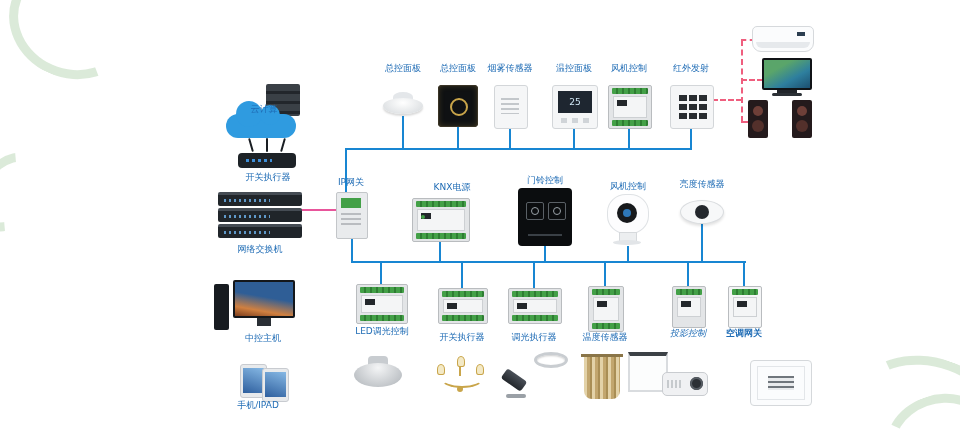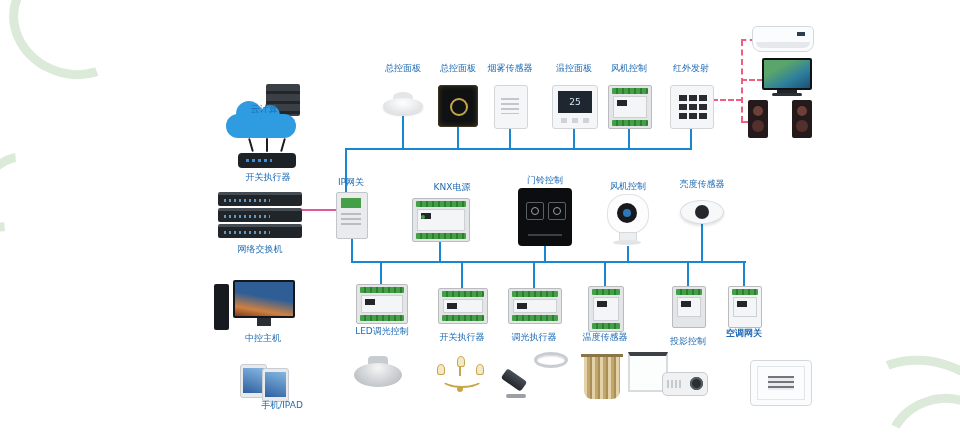--- a/index.html
+++ b/index.html
@@ -178,21 +178,21 @@
   <div class="dev" style="left:214px;top:280px;width:82px;height:52px;">
     <div class="tower"></div>
     <div class="mon"></div>
   </div>
   <div class="lbl" style="left:231px;top:333px;width:64px;">中控主机</div>
 
   <div class="dev" style="left:240px;top:364px;width:50px;height:36px;">
     <div class="tab" style="left:0;top:0;"></div>
     <div class="tab" style="left:22px;top:4px;"></div>
   </div>
-  <div class="lbl" style="left:248px;top:400px;width:68px;">手机/IPAD</div>
+  <div class="lbl" style="left:224px;top:400px;width:68px;">手机/IPAD</div>
 
   <div class="lbl" style="left:371px;top:63px;width:64px;">总控面板</div>
   <div class="dev" style="left:383px;top:92px;width:40px;height:28px;">
     <div class="dome-top"></div>
     <div class="dome"></div>
   </div>
 
   <div class="lbl" style="left:426px;top:63px;width:64px;">总控面板</div>
   <div class="dev panel-black" style="left:438px;top:85px;width:40px;height:42px;">
     <div class="gold-ring"></div>
@@ -296,21 +296,21 @@
     <div class="term"></div>
     <div class="face"></div>
     <div class="term bot"></div>
   </div>
   <div class="lbl" style="left:581px;top:332px;width:48px;">温度传感器</div>
 
   <div class="dev din" style="left:672px;top:286px;width:32px;height:40px;">
     <div class="term"></div>
     <div class="face"></div>
   </div>
-  <div class="lbl" style="left:664px;top:336px;width:48px;">投影控制</div>
+  <div class="lbl" style="left:664px;top:328px;width:48px;font-style:italic;">投影控制</div>
 
   <div class="dev din white-mod" style="left:728px;top:286px;width:32px;height:40px;">
     <div class="term"></div>
     <div class="face"></div>
   </div>
   <div class="lbl" style="left:720px;top:328px;width:48px;font-weight:bold;">空调网关</div>
 
   <div class="dev" style="left:354px;top:356px;width:48px;height:34px;">
     <div class="lamp-top"></div>
     <div class="lamp-dome"></div>

